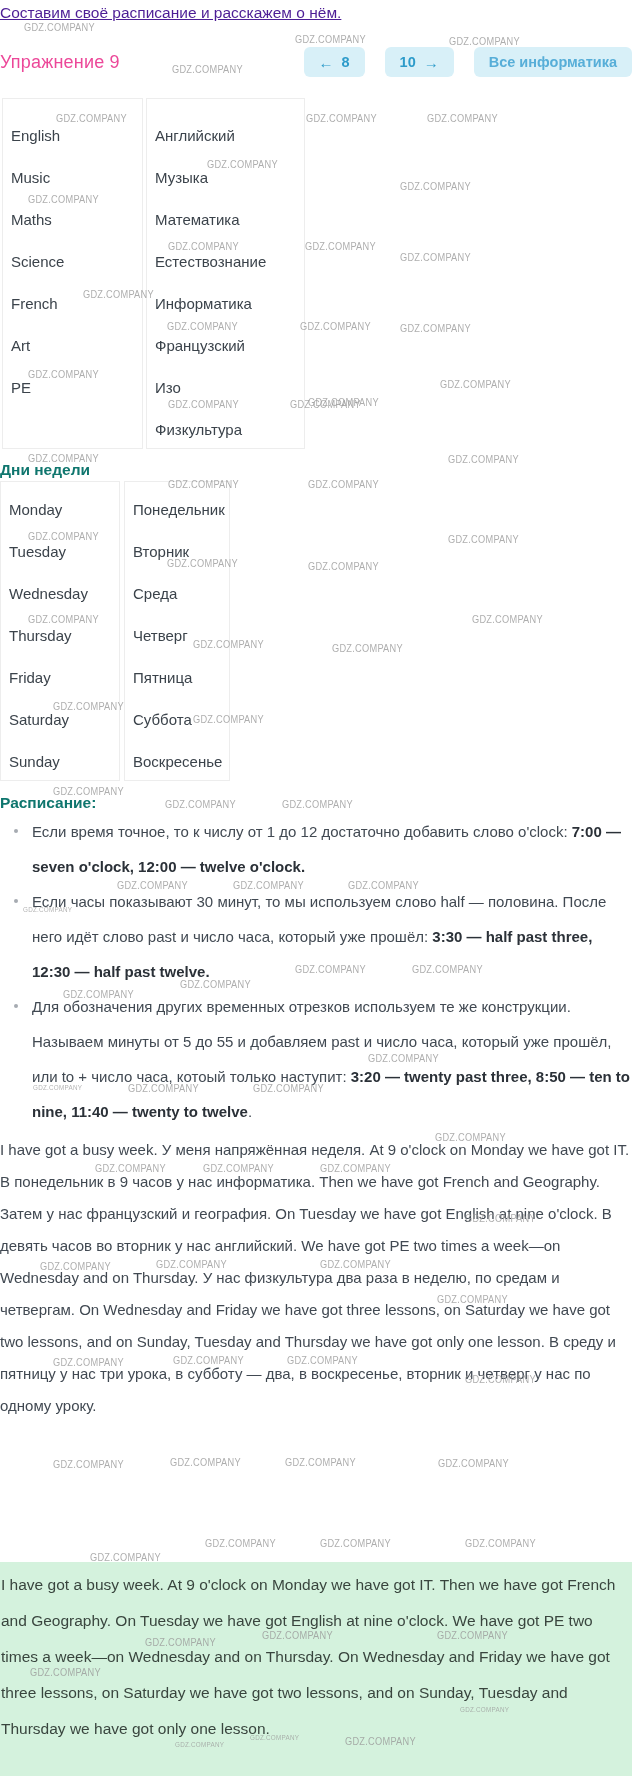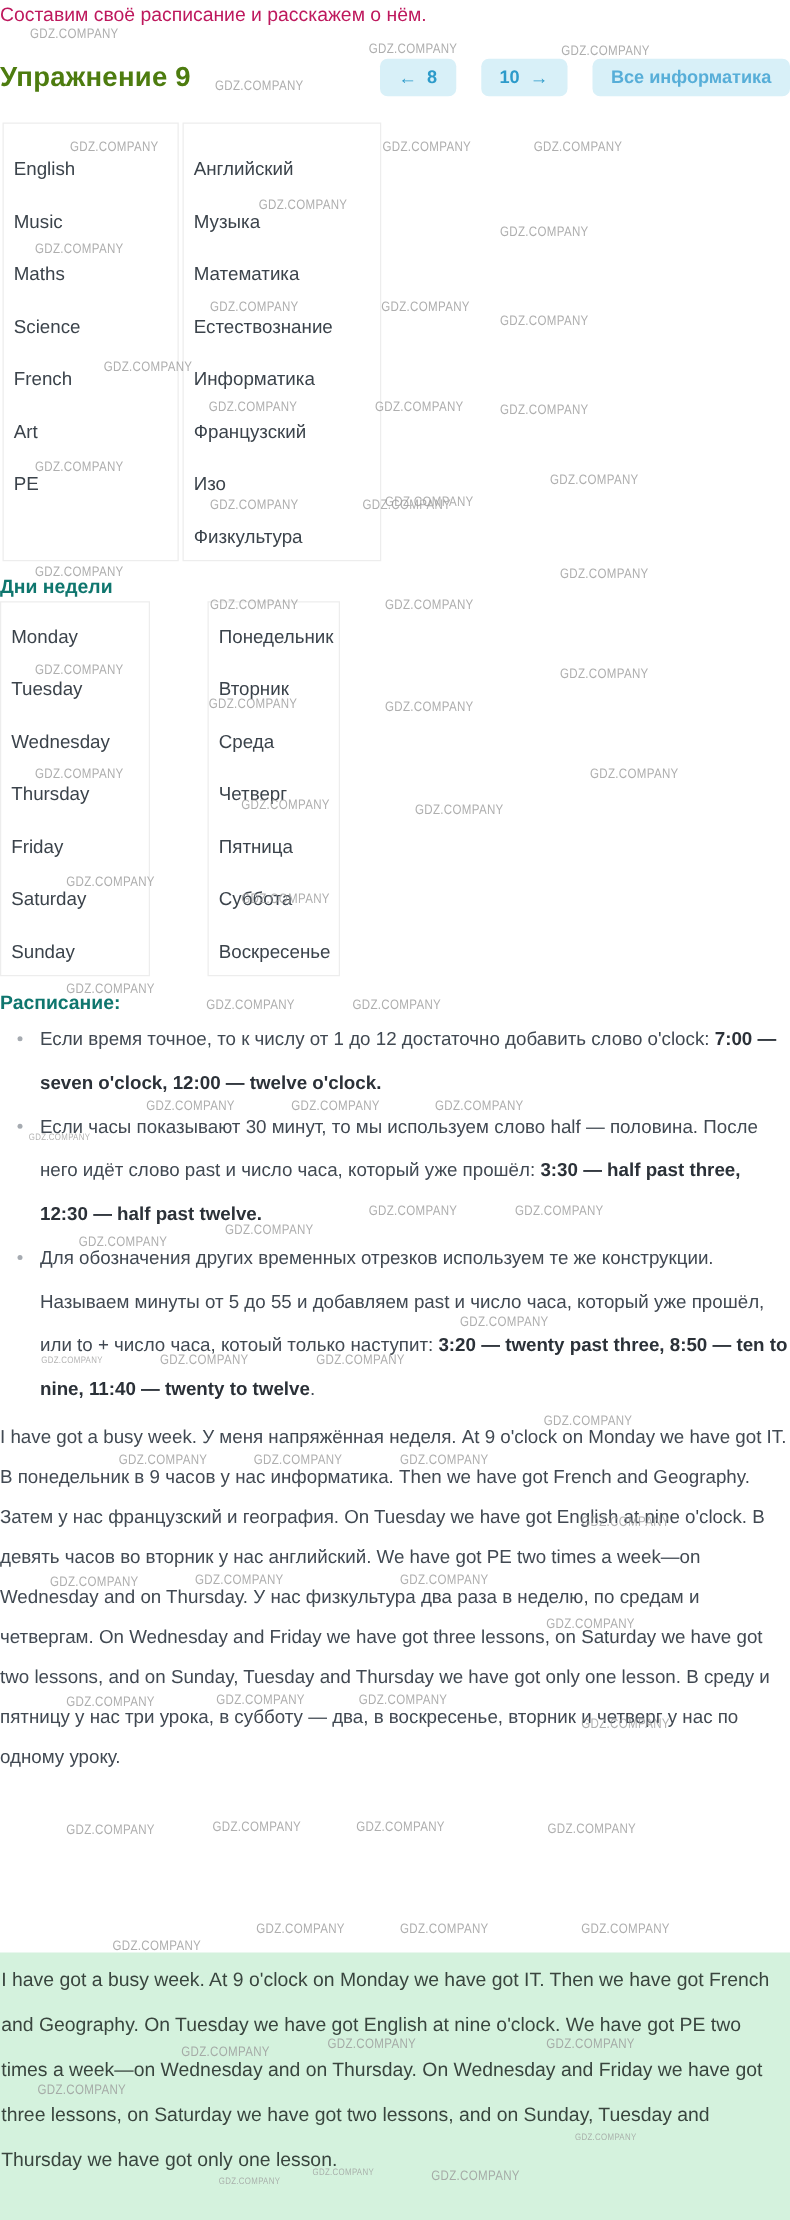--- a/index.html
+++ b/index.html
@@ -1,23 +1,23 @@
 <!DOCTYPE html>
 <html><head>
 <meta charset="utf-8">
 <style>
   html,body{margin:0;padding:0;}
   body{
     width:632px;height:1776px;position:relative;overflow:hidden;
     background:#ffffff;color:#414952;
     font-family:"Liberation Sans", sans-serif;
   }
-  .intro{margin:4px 0 0 0;font-size:15.5px;line-height:18px;font-weight:500;color:#be185d;}
+  .intro{margin:4px 0 0 0;font-size:15.5px;line-height:18px;font-weight:500;color:#4c1d95;text-decoration:underline;}
   .header-row{display:flex;align-items:center;justify-content:space-between;margin-top:25px;height:30px;}
-  h1{margin:0;font-size:22px;font-weight:700;color:#4d7c0f;letter-spacing:.2px;}
+  h1{margin:0;font-size:18px;font-weight:400;color:#ec4899;letter-spacing:.2px;}
   .nav{display:flex;align-items:center;gap:20px;}
   .nav-btn{
     background:#d8f0f8;border-radius:6px;height:30px;display:flex;align-items:center;gap:8px;
     padding:0 15px;font-size:14.5px;font-weight:700;color:#2d9bca;cursor:pointer;user-select:none;
     text-decoration:none;box-sizing:border-box;
   }
   .nav-btn.all{color:#57aed8;}
   .arrow{font-size:15px;line-height:1;}
 
   .tbl{display:flex;}
@@ -29,21 +29,21 @@
   .subjects .tcol.c0{width:141px;}
   .subjects .tcol.c1{width:159px;}
   .subjects .tcell{height:42px;padding-left:8px;}
 
   h2{margin:13px 0 3px 0;font-size:15.5px;line-height:16px;font-weight:700;color:#0f766e;}
   h2.sched{margin:14px 0 0 0;}
 
   .daystbl{margin:0;gap:4px;}
   .daystbl .tcol{padding-top:6px;height:300px;}
   .daystbl .tcol.c0{width:120px;}
-  .daystbl .tcol.c1{width:106px;margin-left:42px;}
+  .daystbl .tcol.c1{width:106px;}
   .daystbl .tcell{height:42px;padding-left:8px;}
 
   ul.rules{list-style:none;margin:3px 0 0 0;padding:0;}
   ul.rules li{position:relative;padding-left:32px;font-size:15px;line-height:35px;color:#414952;}
   ul.rules li::before{content:"";position:absolute;left:14px;top:15px;width:4px;height:4px;border-radius:50%;background:#a6abb1;}
   .seg-b{font-weight:700;color:#2b3138;}
 
   .para{margin:5px 0 0 0;font-size:15px;line-height:32px;color:#414952;}
 
   .answer{

